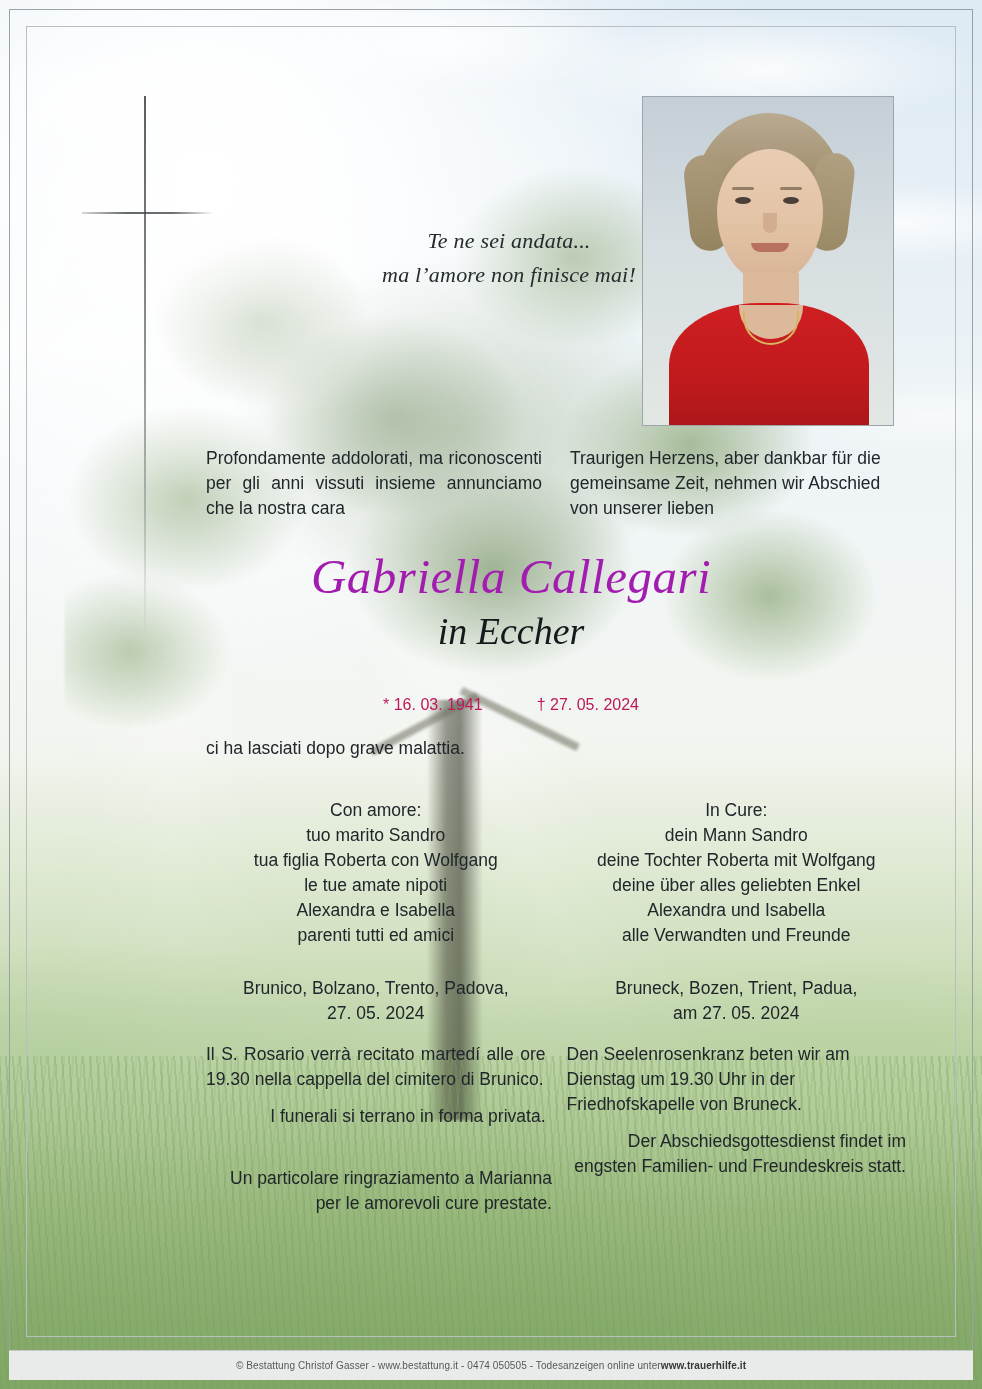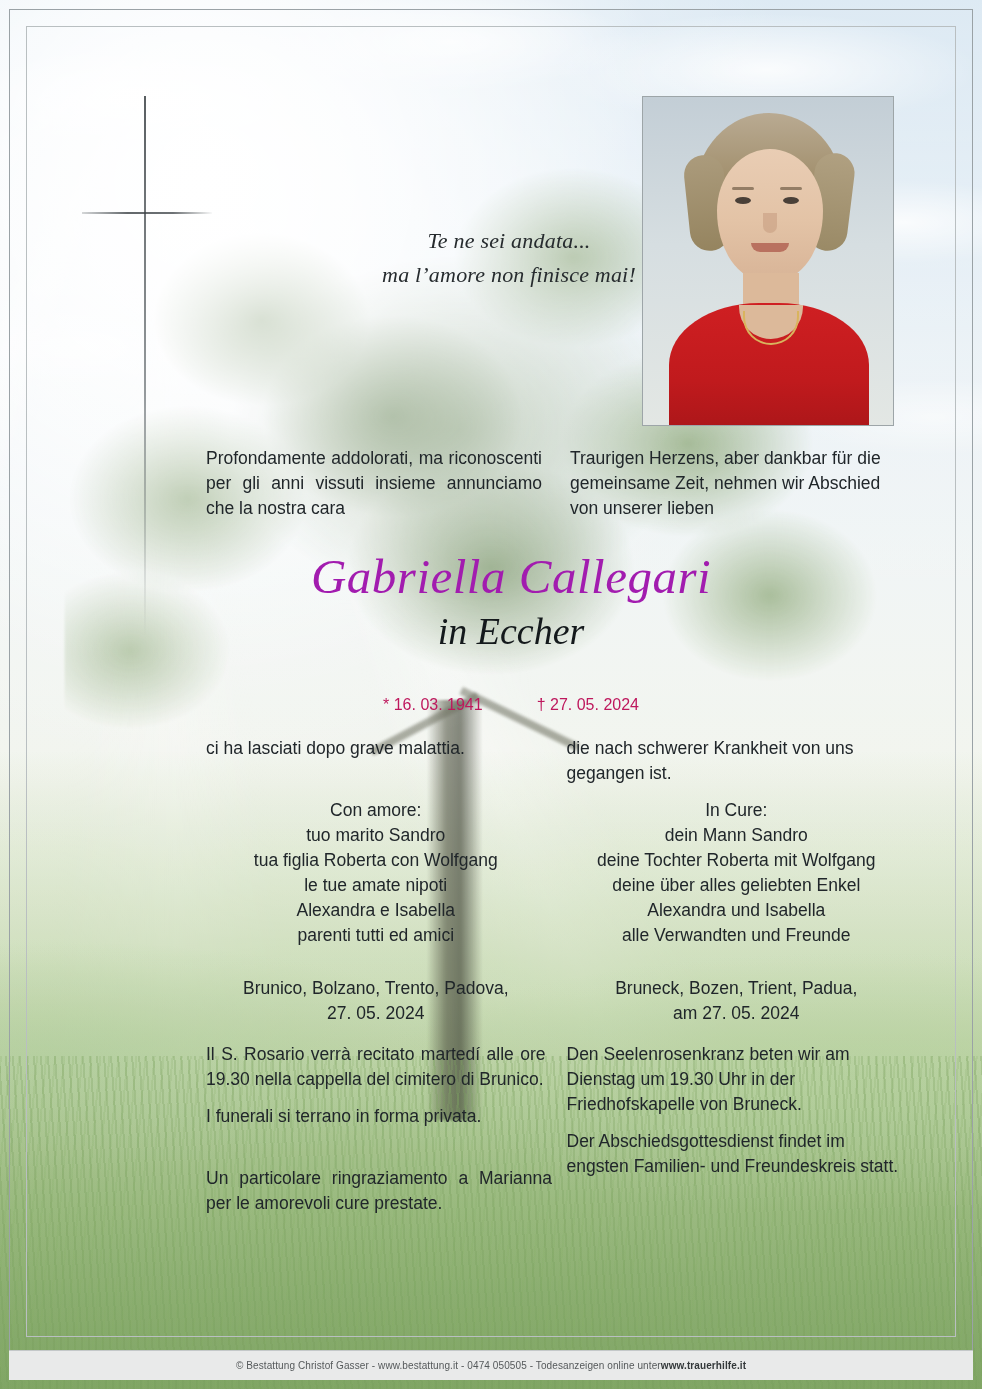--- a/index.html
+++ b/index.html
@@ -377,21 +377,21 @@
   .b-love   { top: 798px; text-align: center; }
   .b-love .col { text-align: center; }
   .b-places { top: 976px; text-align: center; }
   .b-places .col { text-align: center; }
   .b-rosary { top: 1042px; }
   .b-thanks { top: 1166px; }
 
   .b-rosary .col p,
   .b-thanks .col p { margin: 0 0 12px 0; }
   .b-rosary .col p:last-child,
-  .b-thanks .col p:last-child { margin-bottom: 0; }
+  .b-thanks .col p:last-child { margin-bottom: 0; text-align: right; }
 
   
   .footer {
     position: absolute;
     left: 9px; right: 9px; bottom: 9px;
     height: 30px;
     background: #e9eaea;
     border-top: 1px solid #c4c8c9;
     display: flex;
     align-items: center;
@@ -465,21 +465,20 @@
       <div class="name2">in Eccher</div>
     </div>
 
     <div class="dates">
       <div>* 16. 03. 1941</div>
       <div>† 27. 05. 2024</div>
     </div>
 
     <div class="blk b-passed">
       <div class="col left">ci ha lasciati dopo grave malattia.</div>
-      <div class="col right">die nach schwerer Krankheit von uns gegangen ist.</div>
     </div>
 
     <div class="blk b-love">
       <div class="col">
         <div>Con amore:</div>
         <div>tuo marito Sandro</div>
         <div>tua figlia Roberta con Wolfgang</div>
         <div>le tue amate nipoti</div>
         <div>Alexandra e Isabella</div>
         <div>parenti tutti ed amici</div>

